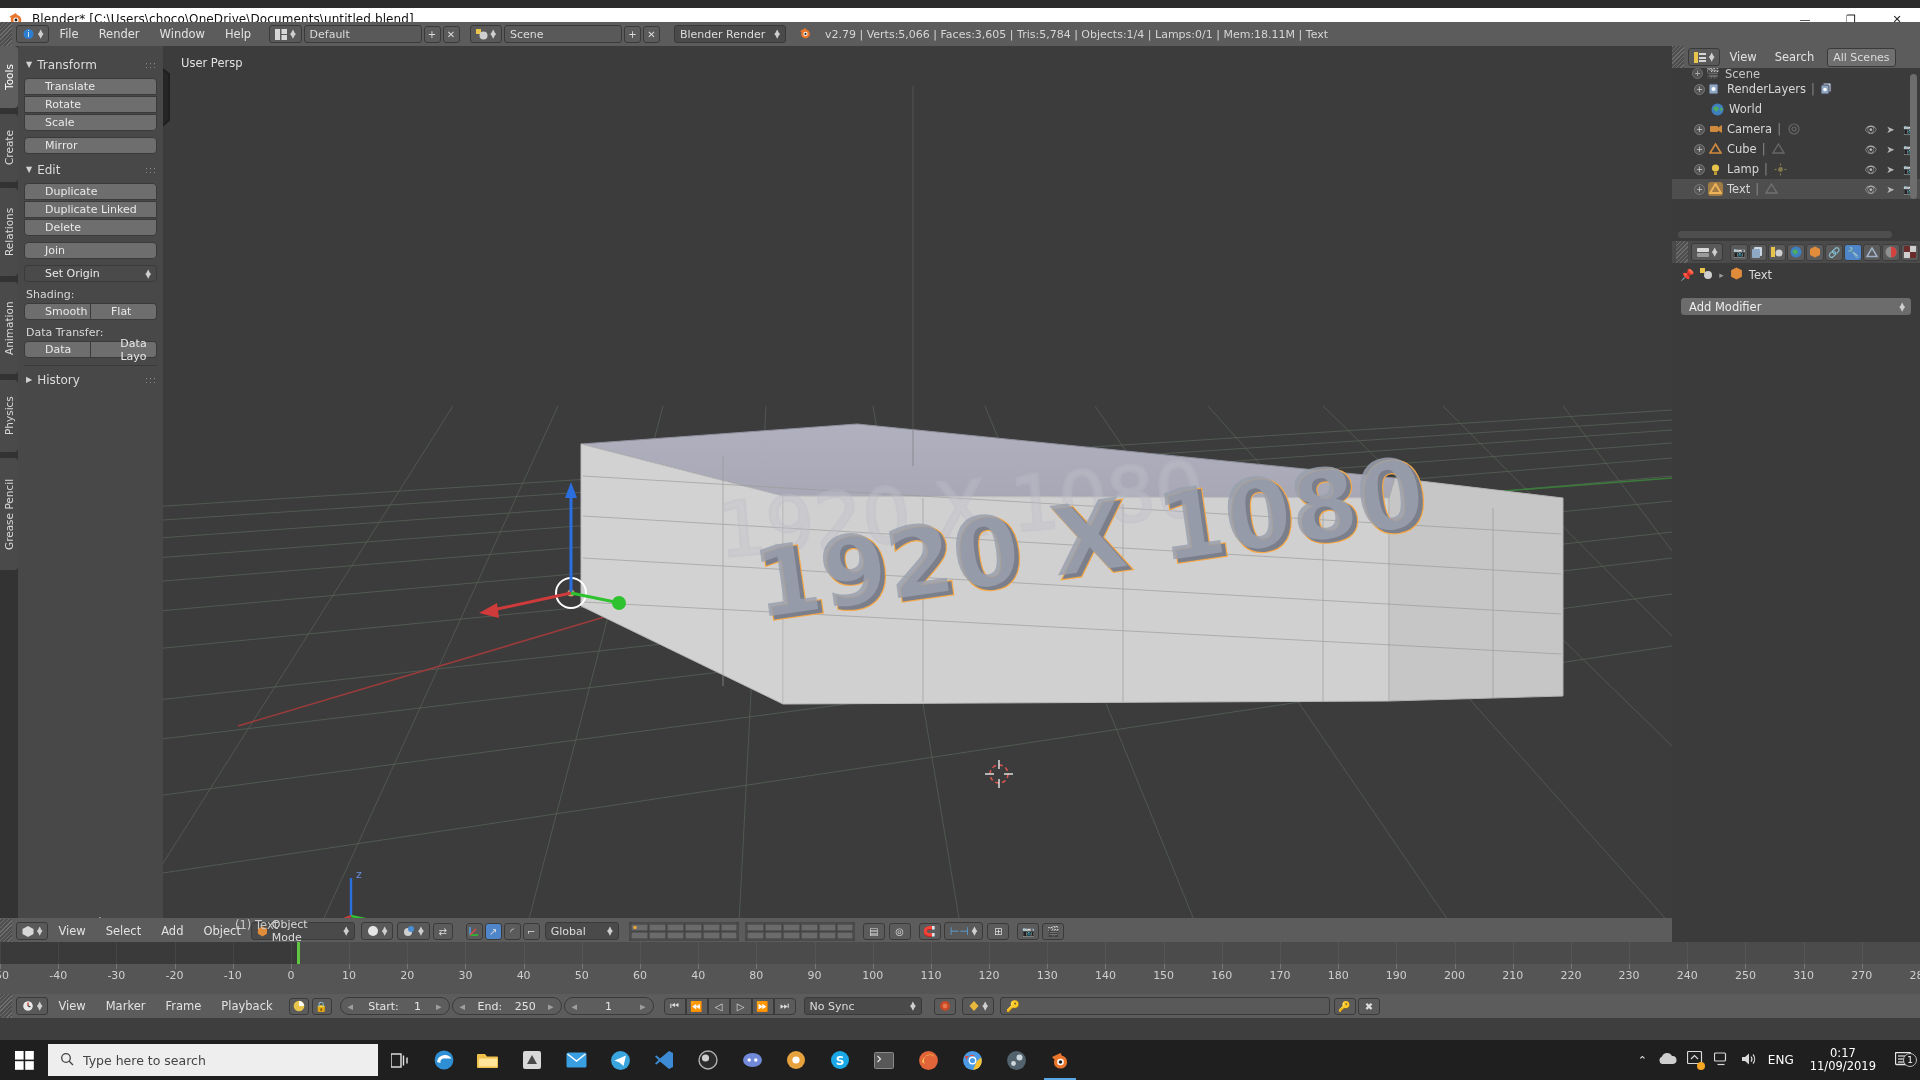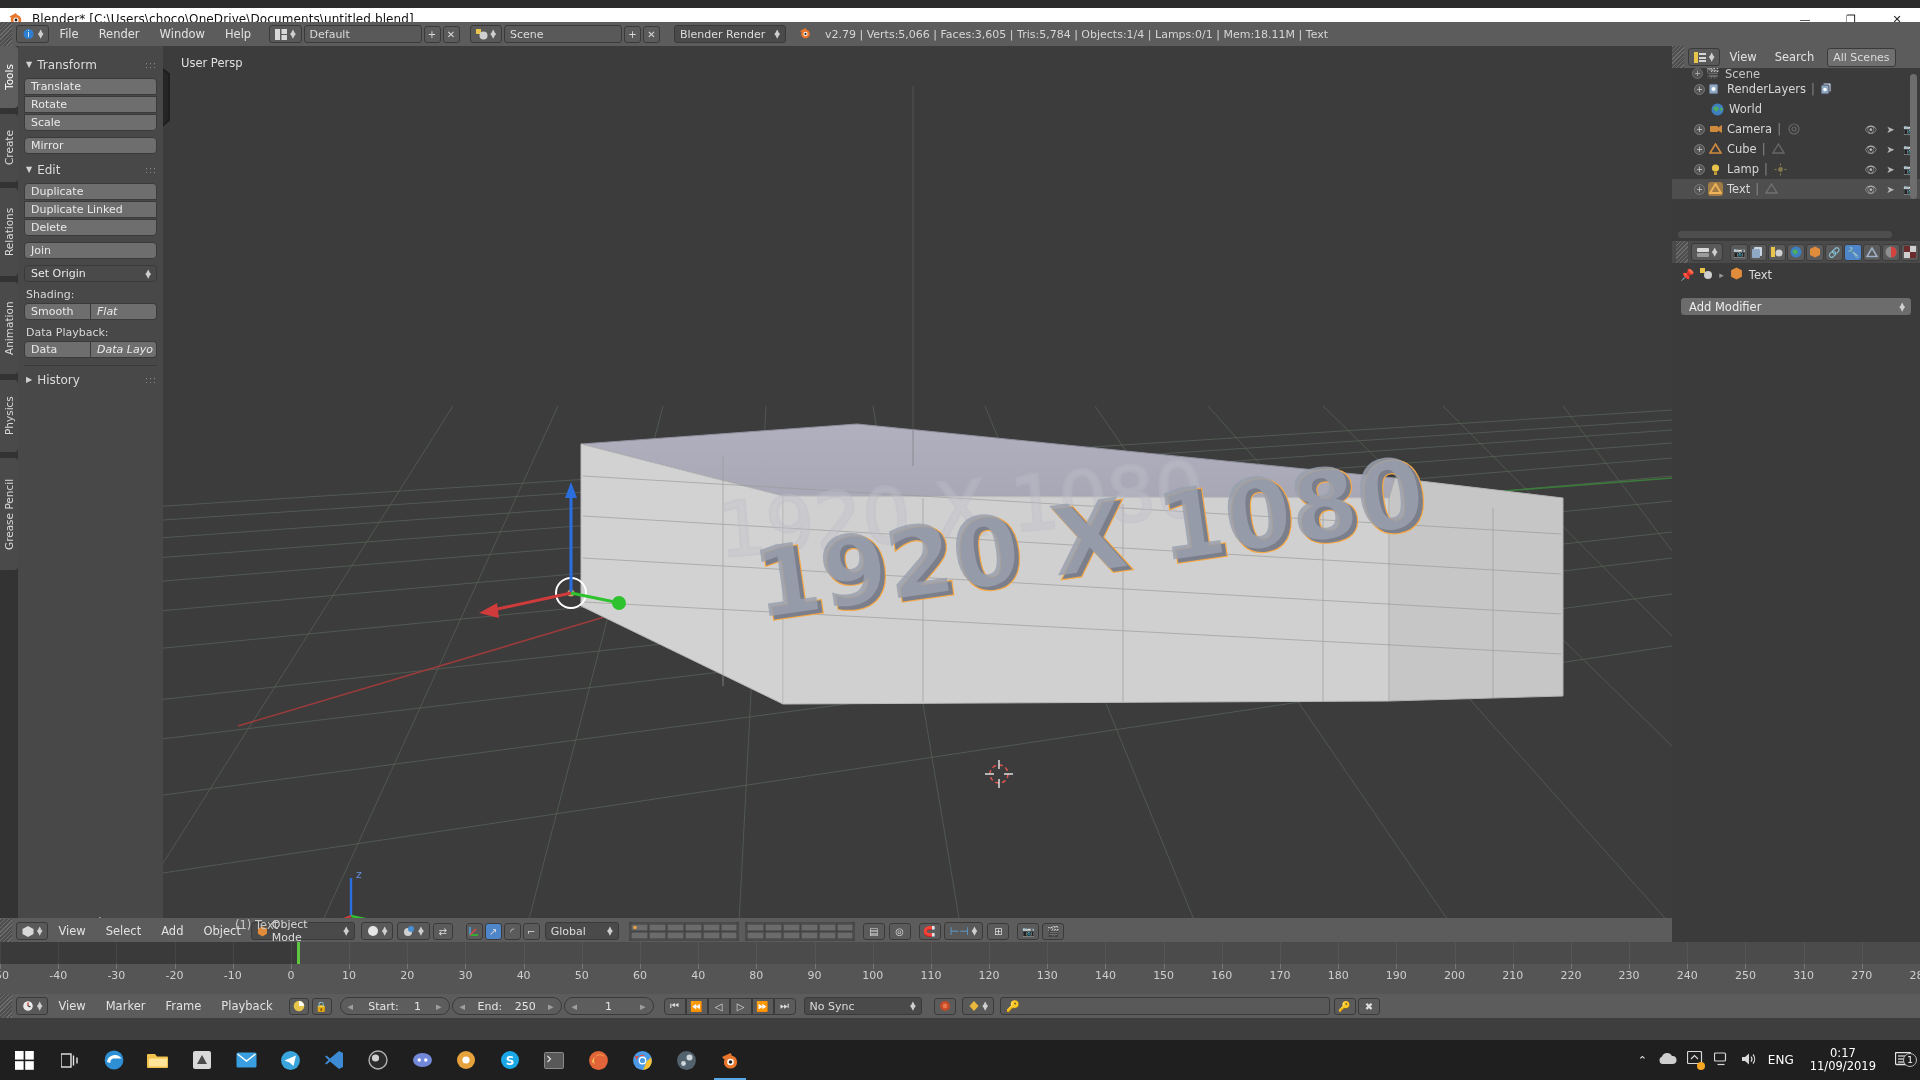--- a/index.html
+++ b/index.html
@@ -46,31 +46,31 @@
     font-size:10.5px; color:#d9d9d9; display:flex; align-items:center;
     justify-content:center; margin-bottom:6px; padding:6px 0; }
   .vtab.active { background:#5e5e5e; color:#fff; }
   #toolpanel { position:absolute; left:18px; top:0; width:145px; height:872px;
     background:#484848; padding:6px 6px 0 6px; }
   .sect-hdr { font-size:12px; color:#dcdcdc; display:flex; align-items:center;
     height:19px; margin:3px 0 4px 2px; }
   .tri { font-size:8px; margin-right:5px; color:#d2d2d2; }
   .dots { margin-left:auto; color:#8d8d8d; font-size:9px; letter-spacing:1px; }
   .tbtn { height:17px; background:#6e6e6e; border:1px solid #3a3a3a;
-    color:#e9e9e9; font-size:11px; display:flex; align-items:center; padding-left:6px;
+    color:#e9e9e9; font-size:11px; display:flex; align-items:center; padding-left:20px;
     margin-bottom:1px; }
   .tbtn.top { border-radius:4px 4px 0 0; }
   .tbtn.bot { border-radius:0 0 4px 4px; margin-bottom:6px; }
   .tbtn.single { border-radius:4px; margin-bottom:6px; }
   .tbtn.pressed { background:#4a4a4a; }
   .lbl { font-size:11px; color:#d8d8d8; margin:2px 0 2px 2px; }
   .row2 { display:flex; gap:0; margin-bottom:6px; }
   .row2 .tbtn { flex:1; margin-bottom:0;text-align:center; }
   .row2 .tbtn:first-child { border-radius:4px 0 0 4px; }
-  .row2 .tbtn:last-child { border-radius:0 4px 4px 0; border-left:none;font-style:italic; }
+  .row2 .tbtn:last-child { border-radius:0 4px 4px 0; border-left:none; }
   .sepline { height:1px; background:#3a3a3a; margin:7px 0 4px 0; }
   #texpaint { position:absolute; left:18px; top:872px; width:145px; height:24px;
     background:#424242; display:flex; align-items:center; font-size:11.5px;
     color:#d4d4d4; padding-left:6px; }
 
   
   #viewport { position:absolute; left:163px; top:24px; width:1509px; height:896px;
     background:#3c3c3c; overflow:hidden; }
   #vp-label { position:absolute; left:18px; top:10px; font-size:11.5px; color:#e0e0e0;
     z-index:5; }
@@ -256,21 +256,21 @@
         <span>Set Origin</span>
         <span class="spin">▲<br>▼</span>
       </div>
 
       <div class="lbl">Shading:</div>
       <div class="row2">
         <div class="tbtn">Smooth</div>
         <div class="tbtn">Flat</div>
       </div>
 
-      <div class="lbl">Data Playback:</div>
+      <div class="lbl">Data Transfer:</div>
       <div class="row2">
         <div class="tbtn">Data</div>
         <div class="tbtn">Data Layo</div>
       </div>
 
       <div class="sepline"></div>
       <div class="sect-hdr">
         <span class="tri">▶</span>
         <span>History</span>
         <span class="dots">:::</span>
@@ -915,20 +915,29 @@
 
 <div id="taskbar">
   <span id="startbtn">
     <svg width="19" height="19" viewBox="0 0 19 19">
       <rect x="0" y="0" width="8.6" height="8.6" fill="#fff"></rect>
       <rect x="10.2" y="0" width="8.6" height="8.6" fill="#fff"></rect>
       <rect x="0" y="10.2" width="8.6" height="8.6" fill="#fff"></rect>
       <rect x="10.2" y="10.2" width="8.6" height="8.6" fill="#fff"></rect>
     </svg>
   </span>
+  <span id="searchbox">
+    <span style="margin-right:9px;color:#555;">
+      <svg width="14" height="14" viewBox="0 0 14 14">
+          <circle cx="6" cy="6" r="4.3" fill="none" stroke="#444" stroke-width="1.3"></circle>
+          <line x1="9.2" y1="9.2" x2="13" y2="13" stroke="#444" stroke-width="1.3"></line>
+        </svg>
+    </span>
+    <span>Type here to search</span>
+  </span>
 
   <span class="tbicon">
     <svg width="19" height="17" viewBox="0 0 19 17">
         <rect x="0" y="2" width="10" height="13" fill="none" stroke="#e6e6e6" stroke-width="1.4"></rect>
         <line x1="12.5" y1="3.5" x2="12.5" y2="13.5" stroke="#e6e6e6" stroke-width="1.4"></line>
         <line x1="16" y1="5.5" x2="16" y2="11.5" stroke="#e6e6e6" stroke-width="1.4"></line>
       </svg>
   </span>
   <span class="tbicon">
     <svg width="22" height="22" viewBox="0 0 22 22">

